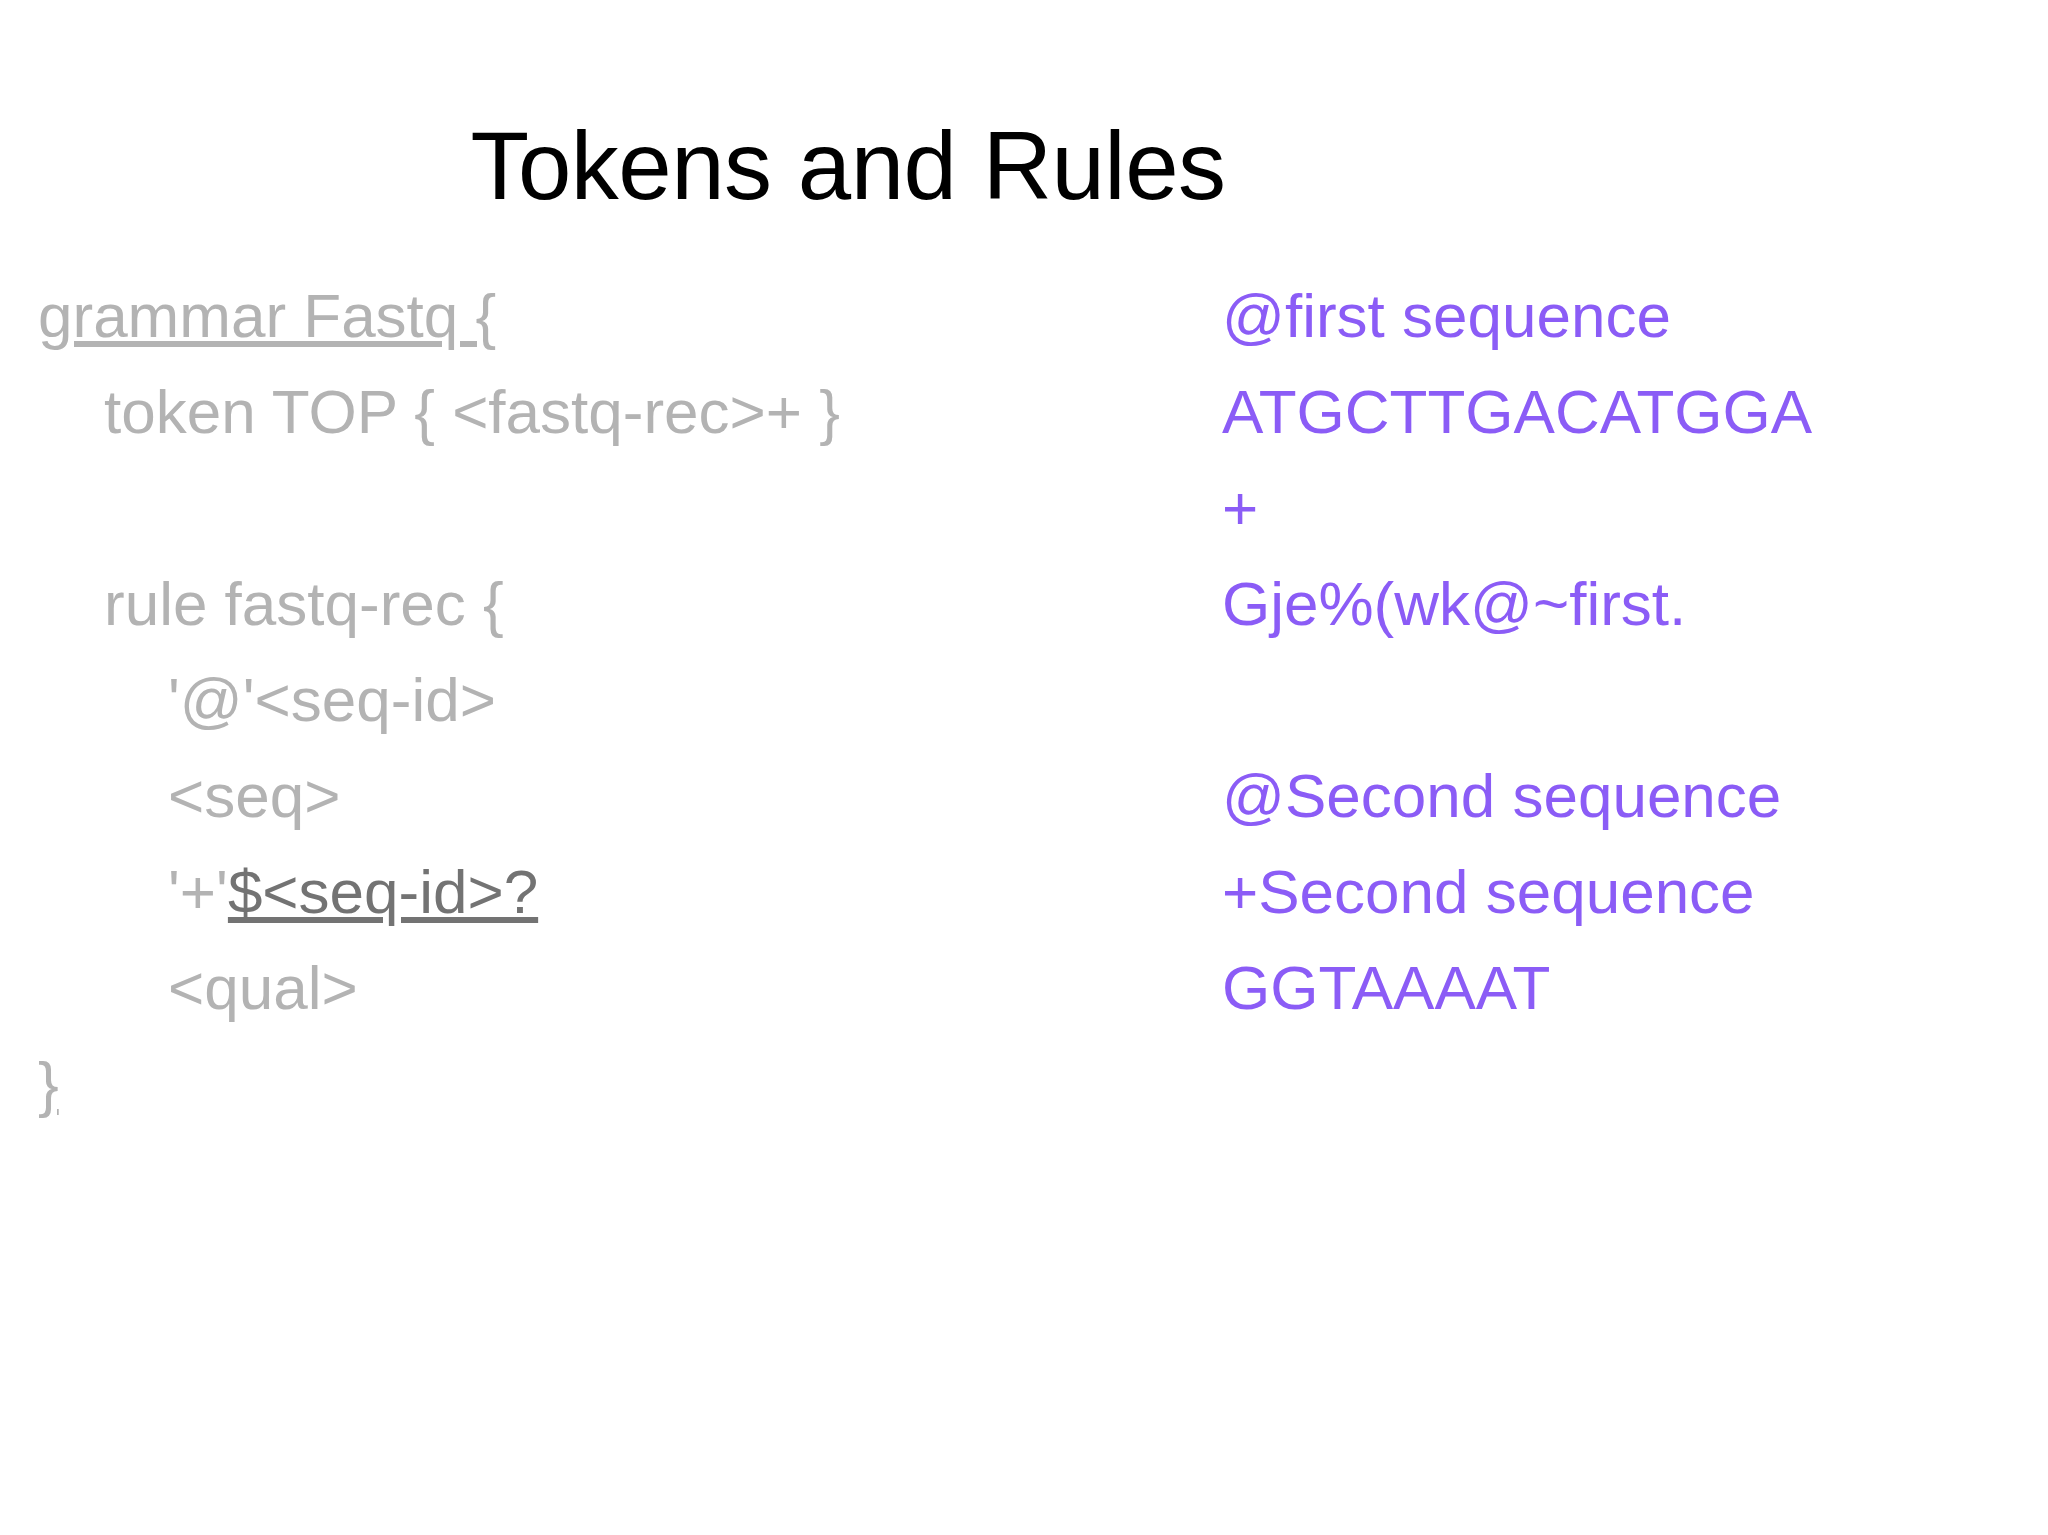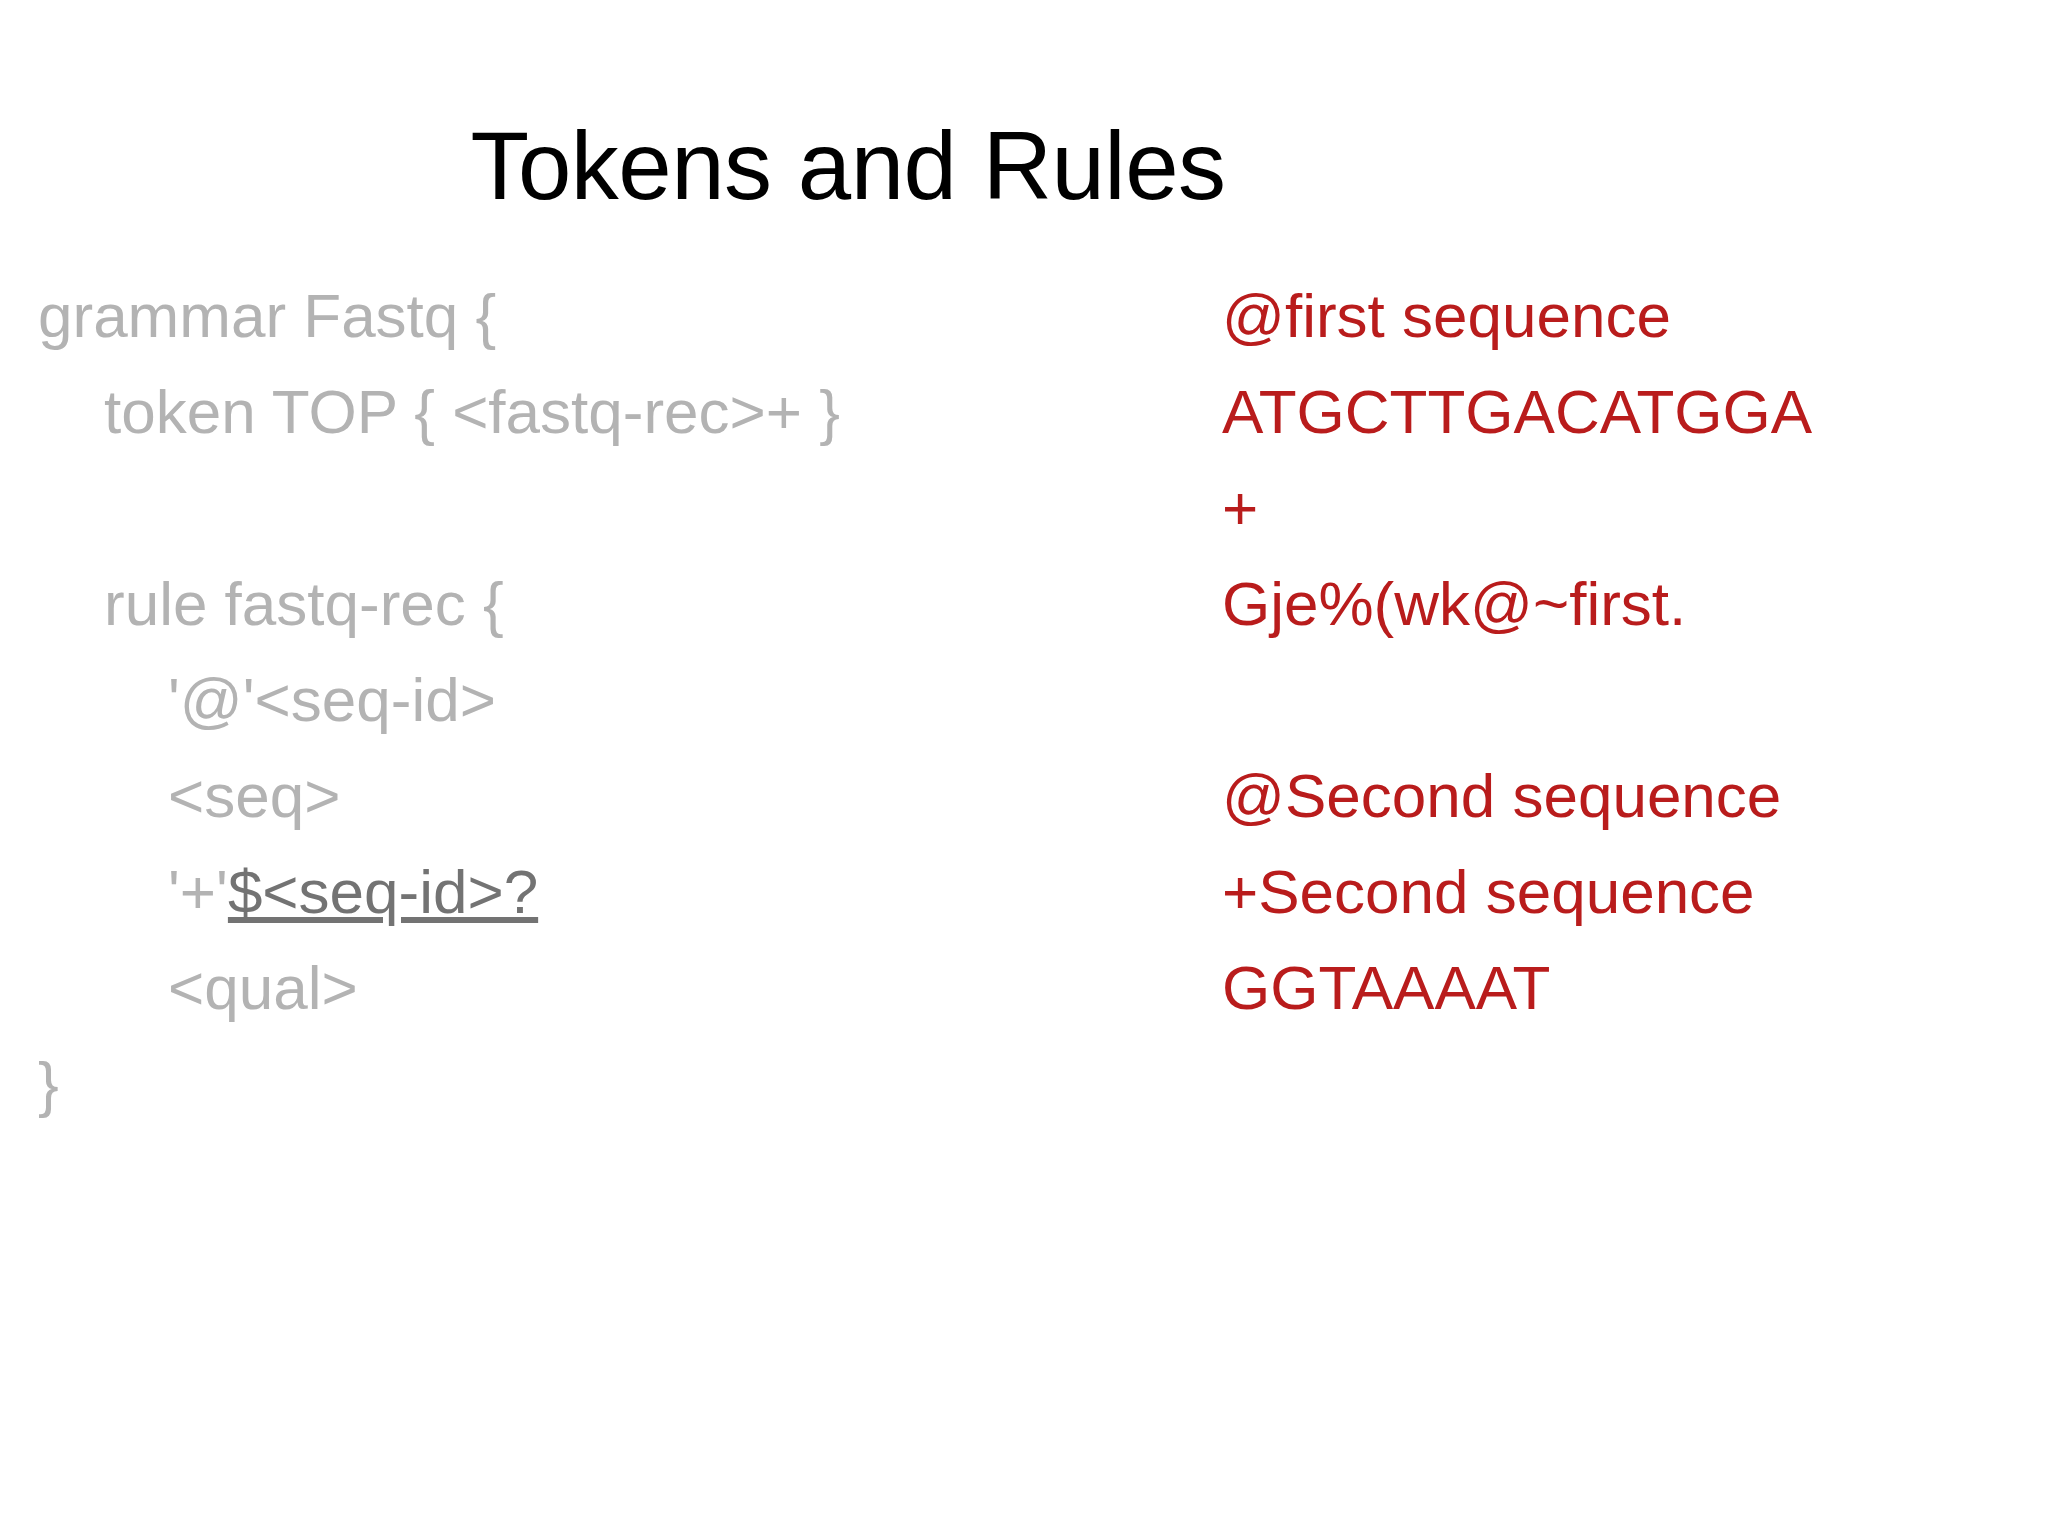--- a/index.html
+++ b/index.html
@@ -55,27 +55,27 @@
   .code-line,
   .data-line {
     font-size: 62px;
     line-height: 96px;
     height: 96px;
     white-space: pre;
     color: #b0b0b0;
   }
 
   .code-line { color: #b3b3b3; }
-  .data-line { color: #b91c1c; }
+  .data-line { color: #8b5cf6; }
 
   .code-line.blank,
   .data-line.blank { color: transparent; }
 
   
-  .ind-0 { padding-left: 0px; }
+  .ind-0 { padding-left: 0px; text-decoration: underline; }
   .ind-1 { padding-left: 66px; }
   .ind-2 { padding-left: 130px; }
 
   
   .hl { color: #737373; text-decoration: underline; }
   .dim { color: #b3b3b3; }
 
 </style>
 </head>
 <body>

